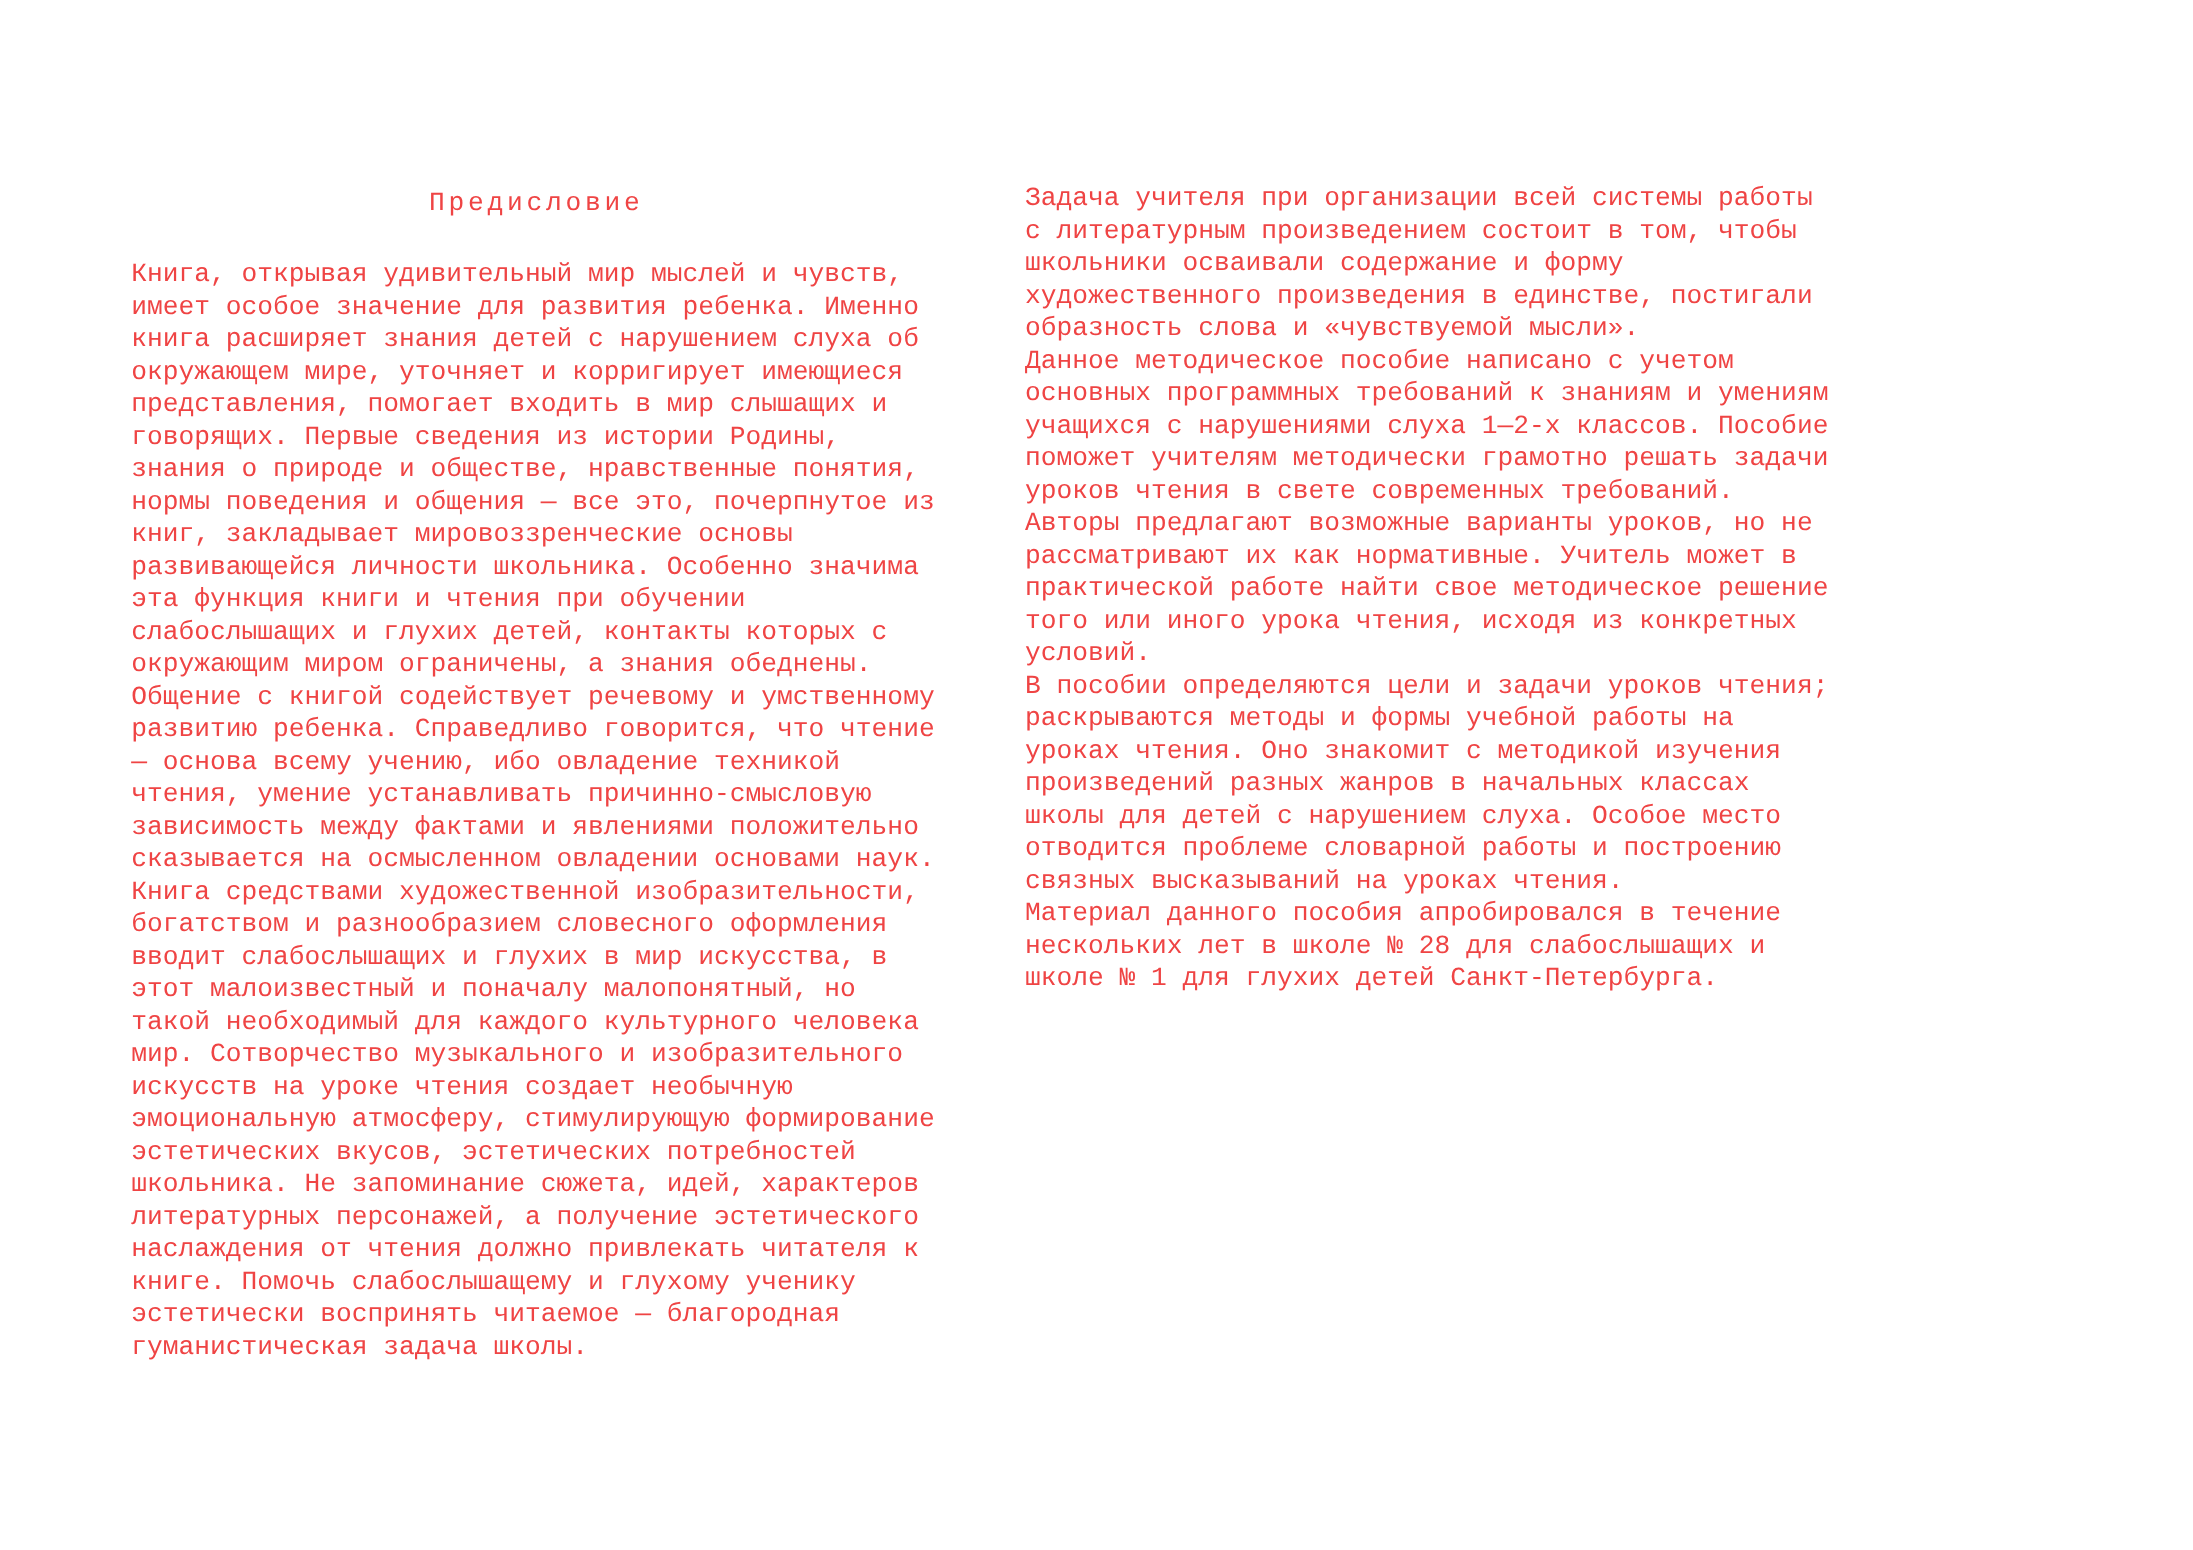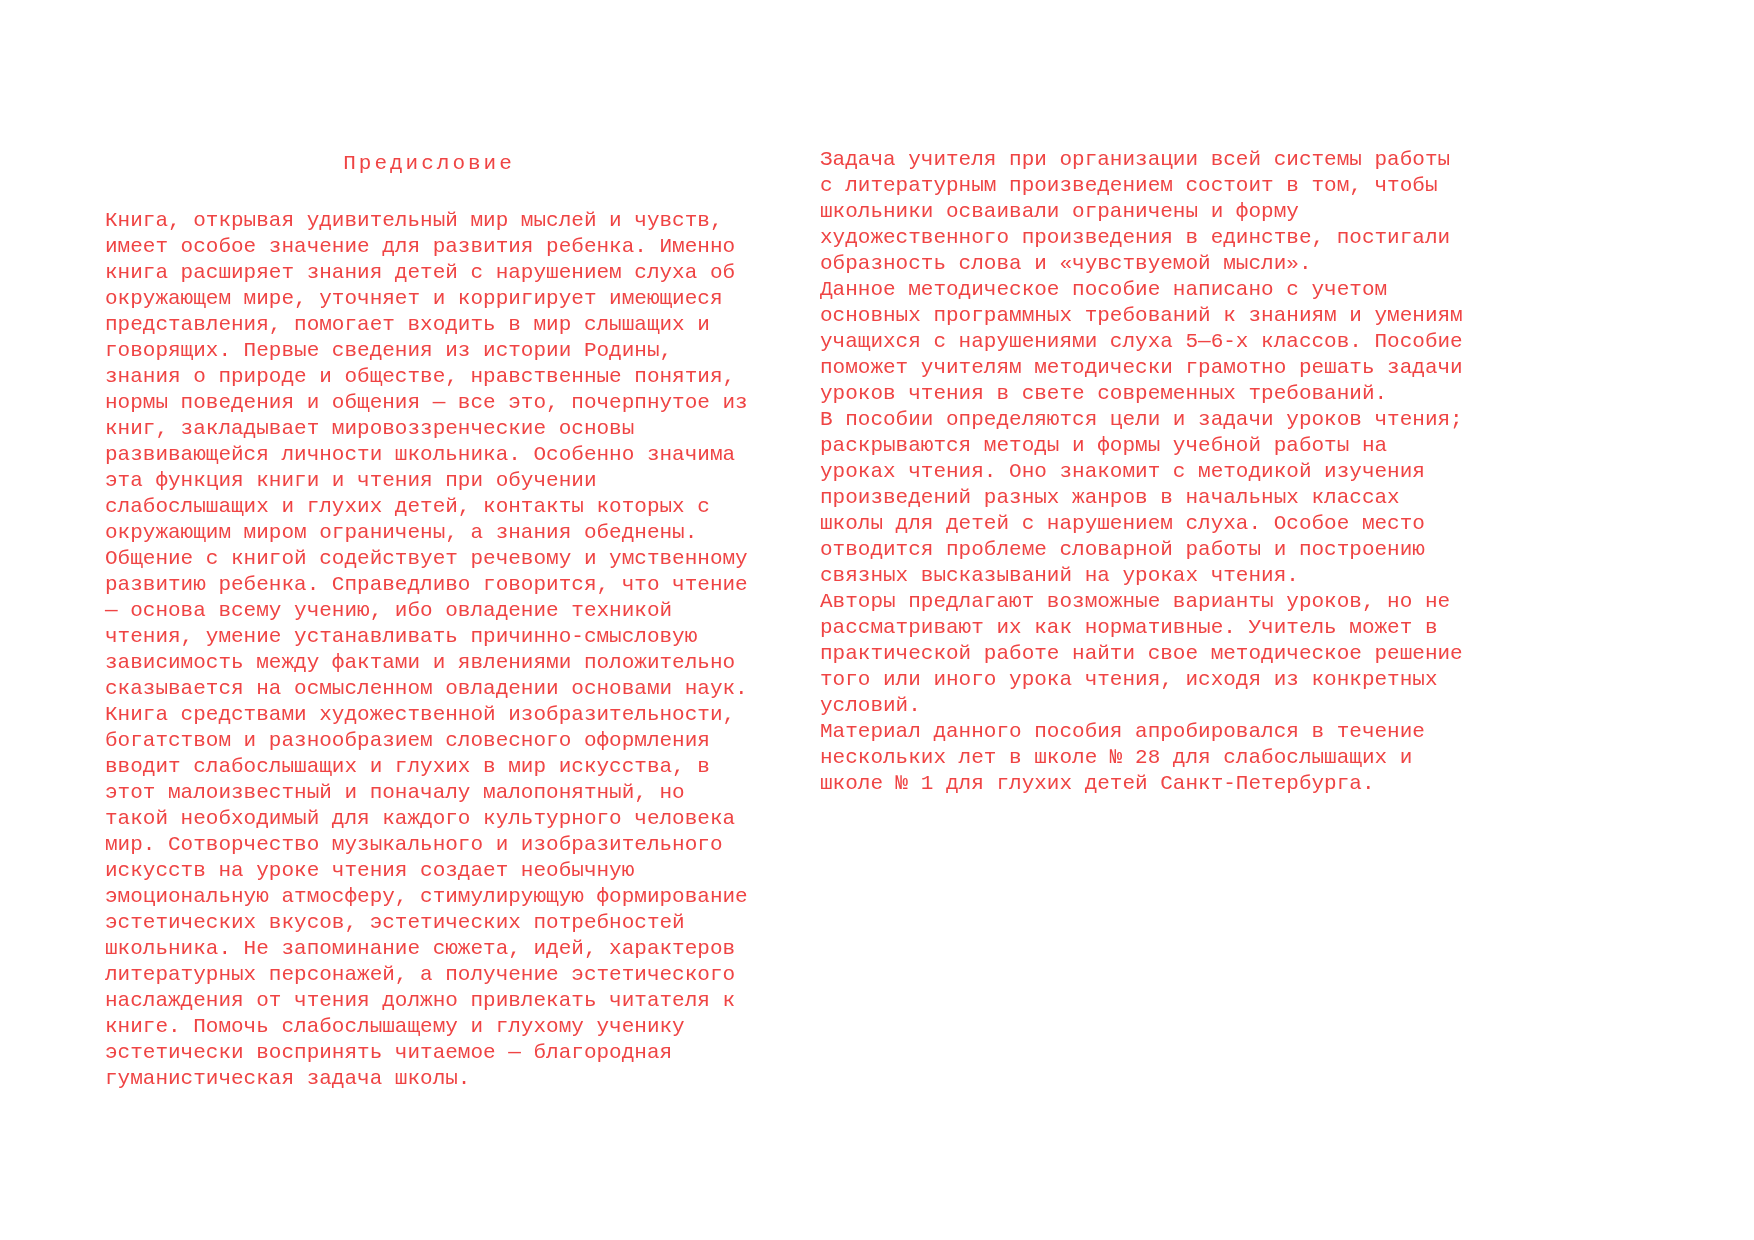--- a/index.html
+++ b/index.html
@@ -51,20 +51,20 @@
 <div class="page">
 
   <div class="col col-left">
     <h1 class="doc-title">Предисловие</h1>
     <p class="para">Книга, открывая удивительный мир мыслей и чувств, имеет особое значение для развития ребенка. Именно книга расширяет знания детей с нарушением слуха об окружающем мире, уточняет и корригирует имеющиеся представления, помогает входить в мир слышащих и говорящих. Первые сведения из истории Родины, знания о природе и обществе, нравственные понятия, нормы поведения и общения — все это, почерпнутое из книг, закладывает мировоззренческие основы развивающейся личности школьника. Особенно значима эта функция книги и чтения при обучении слабослышащих и глухих детей, контакты которых с окружающим миром ограничены, а знания обеднены.</p>
     <p class="para">Общение с книгой содействует речевому и умственному развитию ребенка. Справедливо говорится, что чтение — основа всему учению, ибо овладение техникой чтения, умение устанавливать причинно-смысловую зависимость между фактами и явлениями положительно сказывается на осмысленном овладении основами наук.</p>
     <p class="para">Книга средствами художественной изобразительности, богатством и разнообразием словесного оформления вводит слабослышащих и глухих в мир искусства, в этот малоизвестный и поначалу малопонятный, но такой необходимый для каждого культурного человека мир. Сотворчество музыкального и изобразительного искусств на уроке чтения создает необычную эмоциональную атмосферу, стимулирующую формирование эстетических вкусов, эстетических потребностей школьника. Не запоминание сюжета, идей, характеров литературных персонажей, а получение эстетического наслаждения от чтения должно привлекать читателя к книге. Помочь слабослышащему и глухому ученику эстетически воспринять читаемое — благородная гуманистическая задача школы.</p>
   </div>
 
   <div class="col col-right">
-    <p class="para">Задача учителя при организации всей системы работы с литературным произведением состоит в том, чтобы школьники осваивали ограничены и форму художественного произведения в единстве, постигали образность слова и «чувствуемой мысли».</p>
-    <p class="para">Данное методическое пособие написано с учетом основных программных требований к знаниям и умениям учащихся с нарушениями слуха 5—6-х классов. Пособие поможет учителям методически грамотно решать задачи уроков чтения в свете современных требований.</p>
+    <p class="para">Задача учителя при организации всей системы работы с литературным произведением состоит в том, чтобы школьники осваивали содержание и форму художественного произведения в единстве, постигали образность слова и «чувствуемой мысли».</p>
+    <p class="para">Данное методическое пособие написано с учетом основных программных требований к знаниям и умениям учащихся с нарушениями слуха 1—2-х классов. Пособие поможет учителям методически грамотно решать задачи уроков чтения в свете современных требований.</p>
+    <p class="para">Авторы предлагают возможные варианты уроков, но не рассматривают их как нормативные. Учитель может в практической работе найти свое методическое решение того или иного урока чтения, исходя из конкретных условий.</p>
     <p class="para">В пособии определяются цели и задачи уроков чтения; раскрываются методы и формы учебной работы на уроках чтения. Оно знакомит с методикой изучения произведений разных жанров в начальных классах школы для детей с нарушением слуха. Особое место отводится проблеме словарной работы и построению связных высказываний на уроках чтения.</p>
-    <p class="para">Авторы предлагают возможные варианты уроков, но не рассматривают их как нормативные. Учитель может в практической работе найти свое методическое решение того или иного урока чтения, исходя из конкретных условий.</p>
     <p class="para">Материал данного пособия апробировался в течение нескольких лет в школе № 28 для слабослышащих и школе № 1 для глухих детей Санкт-Петербурга.</p>
   </div>
 
 </div>
 
 </body></html>

